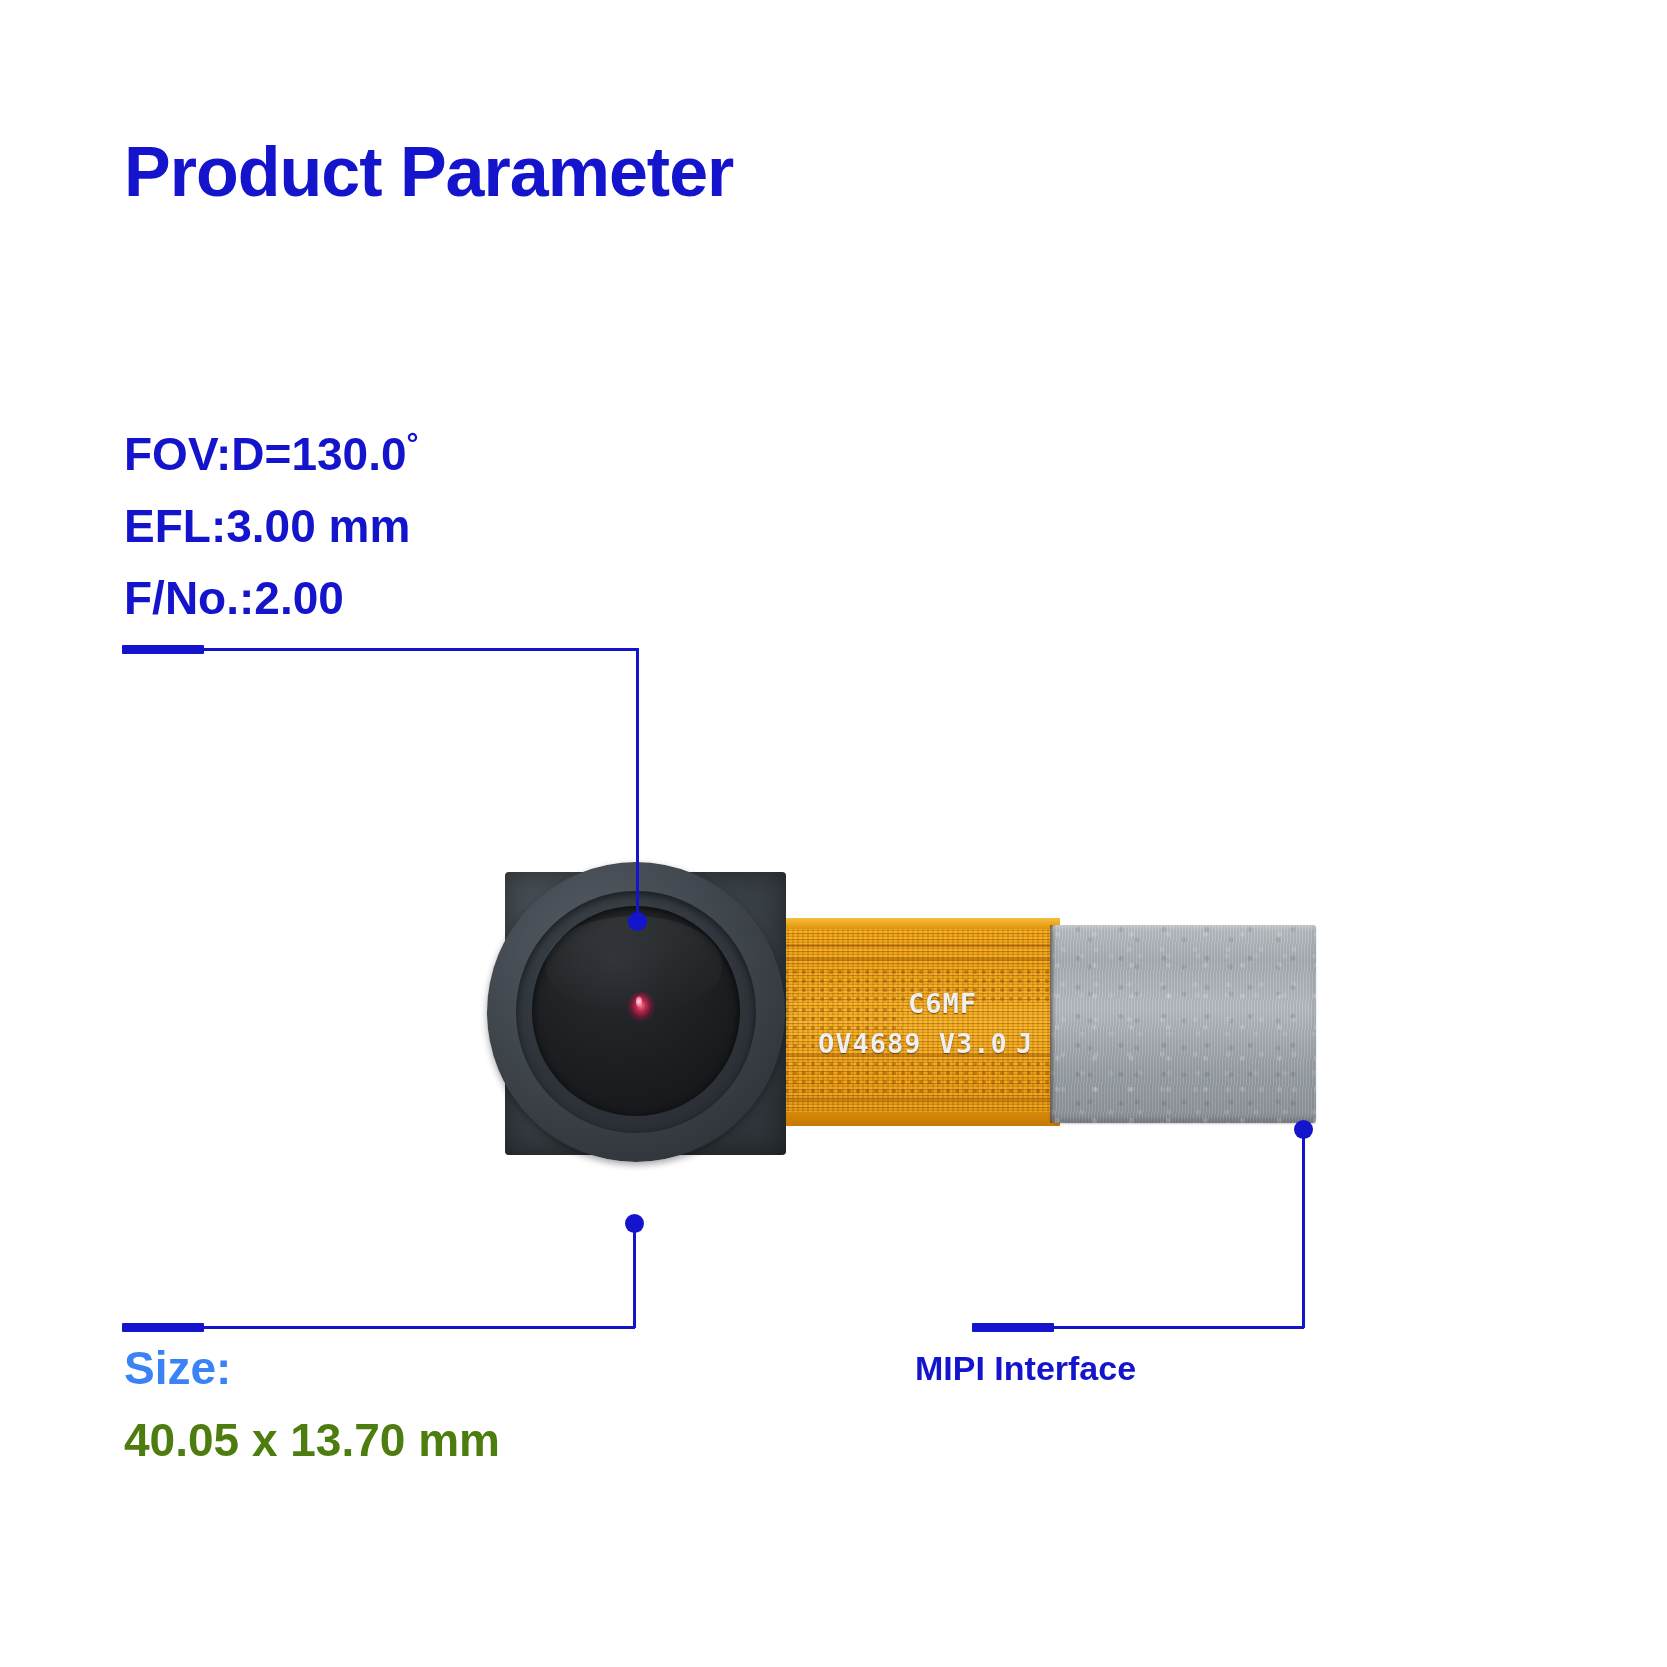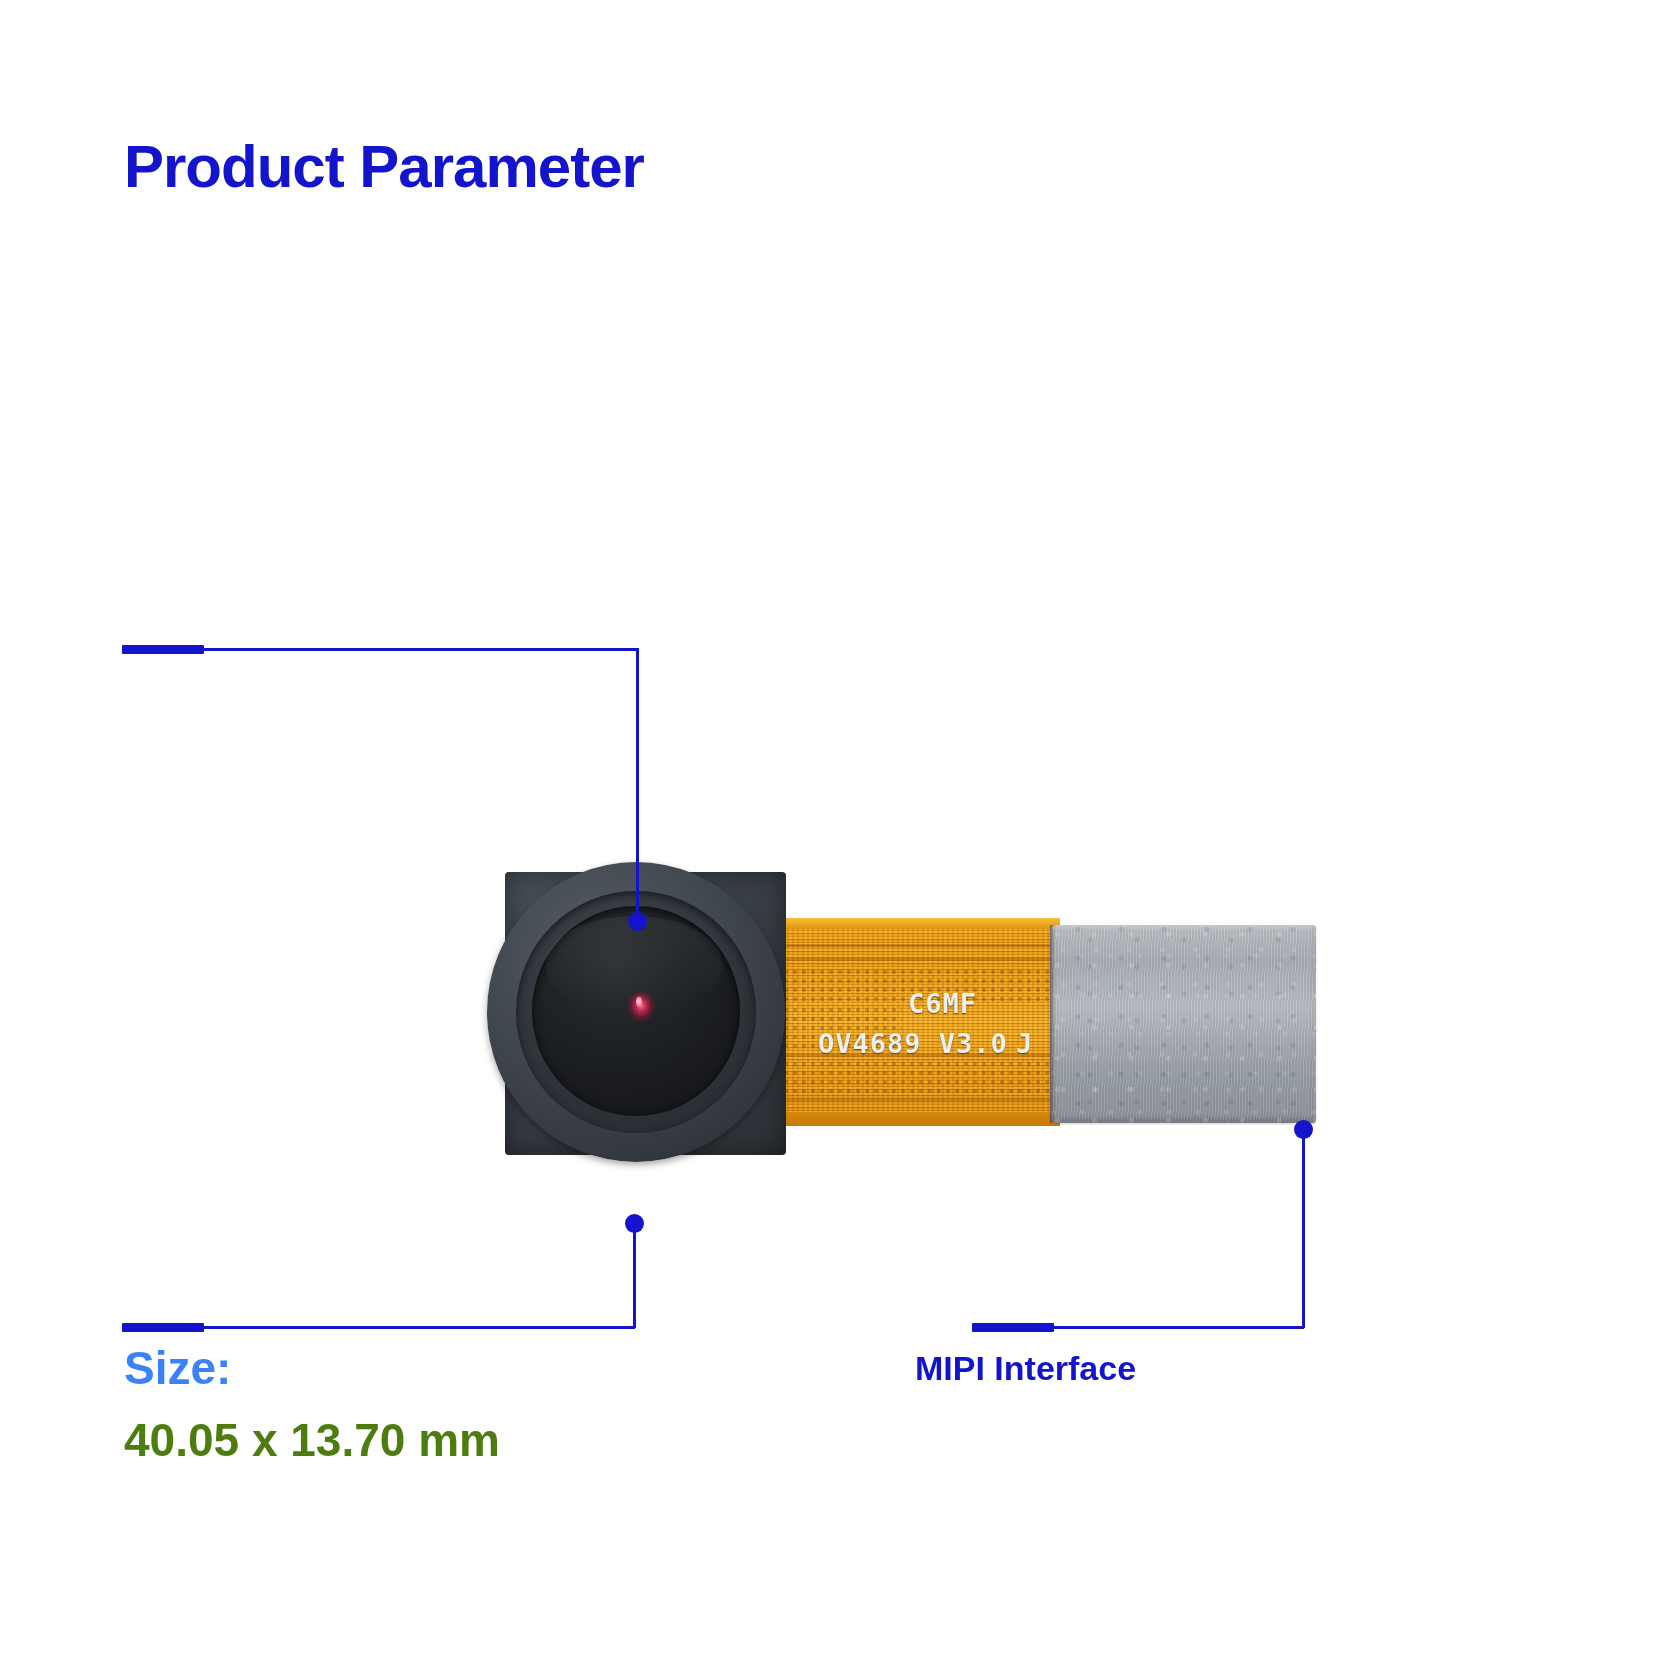--- a/index.html
+++ b/index.html
@@ -8,21 +8,21 @@
     background:#ffffff;
     font-family:"Liberation Sans", sans-serif;
     overflow:hidden;
     position:relative;
   }
   #stage{position:absolute;left:0;top:0;width:1667px;height:1667px;}
 
   
   .title{
     position:absolute;left:124px;top:137px;
-    font-size:60px;font-weight:bold;letter-spacing:-1px;
+    font-size:70px;font-weight:bold;letter-spacing:-1px;
     line-height:1;white-space:nowrap;
   }
   .spec-block{position:absolute;left:124px;top:418px;}
   .spec-line{
     font-size:46px;font-weight:bold;line-height:72px;
     white-space:nowrap;letter-spacing:0px;
   }
   .deg{font-size:30px;vertical-align:super;line-height:0;}
 
   .size-block{position:absolute;left:124px;top:1332px;}
@@ -160,20 +160,27 @@
     border-radius:50%;
   }
 </style>
 </head>
 <body>
 
 <div id="stage">
 
   <div class="title" style="color:#1414cc;">Product Parameter</div>
 
+  <div class="spec-block">
+    <div class="spec-line" style="color:#1414cc;">
+      <span>FOV:D=130.0</span><span class="deg">°</span>
+    </div>
+    <div class="spec-line" style="color:#1414cc;">EFL:3.00 mm</div>
+    <div class="spec-line" style="color:#1414cc;">F/No.:2.00</div>
+  </div>
 
   <div id="module">
 
     <div class="fpc"></div>
     <div class="fpc-topedge"></div>
     <div class="fpc-botedge"></div>
     <div class="fpc-band" style="left:782px;top:944px;width:278px;"></div>
     <div class="fpc-band" style="left:782px;top:958px;width:278px;"></div>
     <div class="fpc-band" style="left:782px;top:1054px;width:278px;"></div>
     <div class="fpc-band" style="left:782px;top:1098px;width:278px;"></div>

